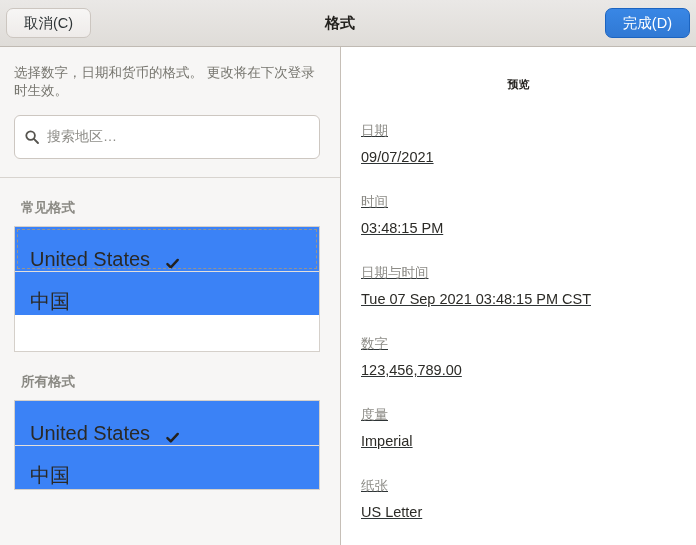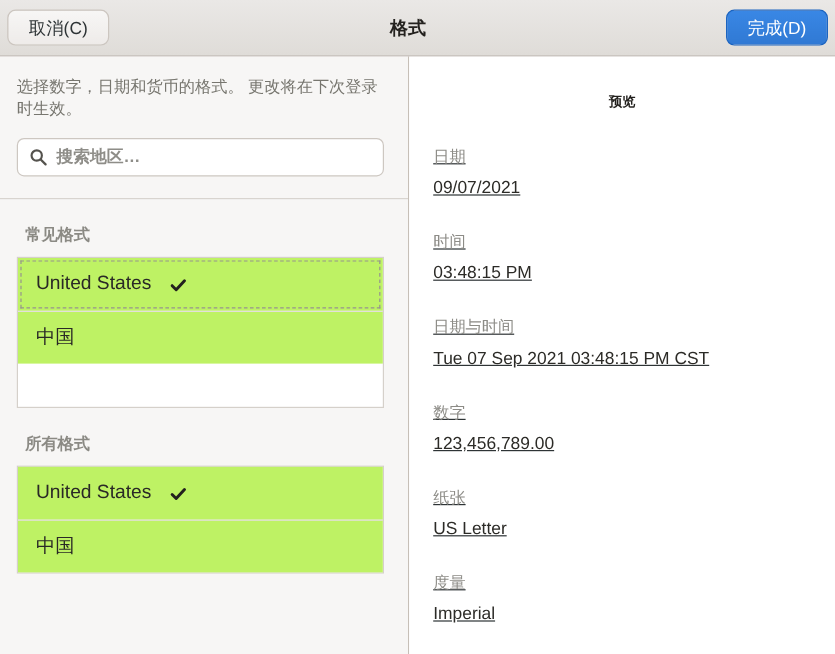--- a/index.html
+++ b/index.html
@@ -67,28 +67,27 @@
 
   
   .desc {
     margin: 17px 20px 15px 14px;
     color: #77766f;
     font-size: 13.5px;
     line-height: 18px;
   }
   .search-box {
     margin: 0 20px 0 14px;
-    height: 32px;
+    height: 44px;
     background: #ffffff;
     border: 1px solid #cdc7c1;
     border-radius: 6px;
     display: flex;
     align-items: center;
     padding: 0 9px;
-    font-weight: bold;
   }
   .search-icon { flex: 0 0 auto; display: flex; margin-right: 7px; }
   .search-placeholder { color: #8e8d88; font-size: 14px; }
   .pane-divider {
     margin-top: 18px;
     border: none;
     border-top: 1px solid #d8d4cf;
     height: 0;
   }
   .section-label {
@@ -99,26 +98,26 @@
   }
   .listbox {
     margin: 0 20px 0 14px;
     background: #ffffff;
     border: 1px solid #d5d0ca;
   }
   .listbox.common { height: 126px; }
   .row {
     height: 44px;
     display: flex;
-    align-items: center;
+    align-items: flex-end;
     padding: 0 15px;
-    font-size: 16px;
+    font-size: 20px;
     color: #2a2926;
     cursor: pointer;
-    background: #bef264;
+    background: #3b82f6;
   }
   .row + .row { border-top: 1px solid #e3dfdb; }
   .row.focused { outline: 1px dashed #96938e; outline-offset: -3px; }
   .check-icon { margin-left: 15px; display: flex; }
 
   
   .preview-title {
     margin-top: 30px;
     text-align: center;
     font-weight: 700;
@@ -209,26 +208,26 @@
           <div class="preview-label">日期与时间</div>
           <div class="preview-value">Tue 07 Sep 2021 03:48:15 PM CST</div>
         </div>
 
         <div class="preview-group">
           <div class="preview-label">数字</div>
           <div class="preview-value">123,456,789.00</div>
         </div>
 
         <div class="preview-group">
+          <div class="preview-label">度量</div>
+          <div class="preview-value">Imperial</div>
+        </div>
+
+        <div class="preview-group">
           <div class="preview-label">纸张</div>
           <div class="preview-value">US Letter</div>
         </div>
 
-        <div class="preview-group">
-          <div class="preview-label">度量</div>
-          <div class="preview-value">Imperial</div>
-        </div>
-
       </div>
     </div>
 
   </div>
 </div>
 
 </body></html>

